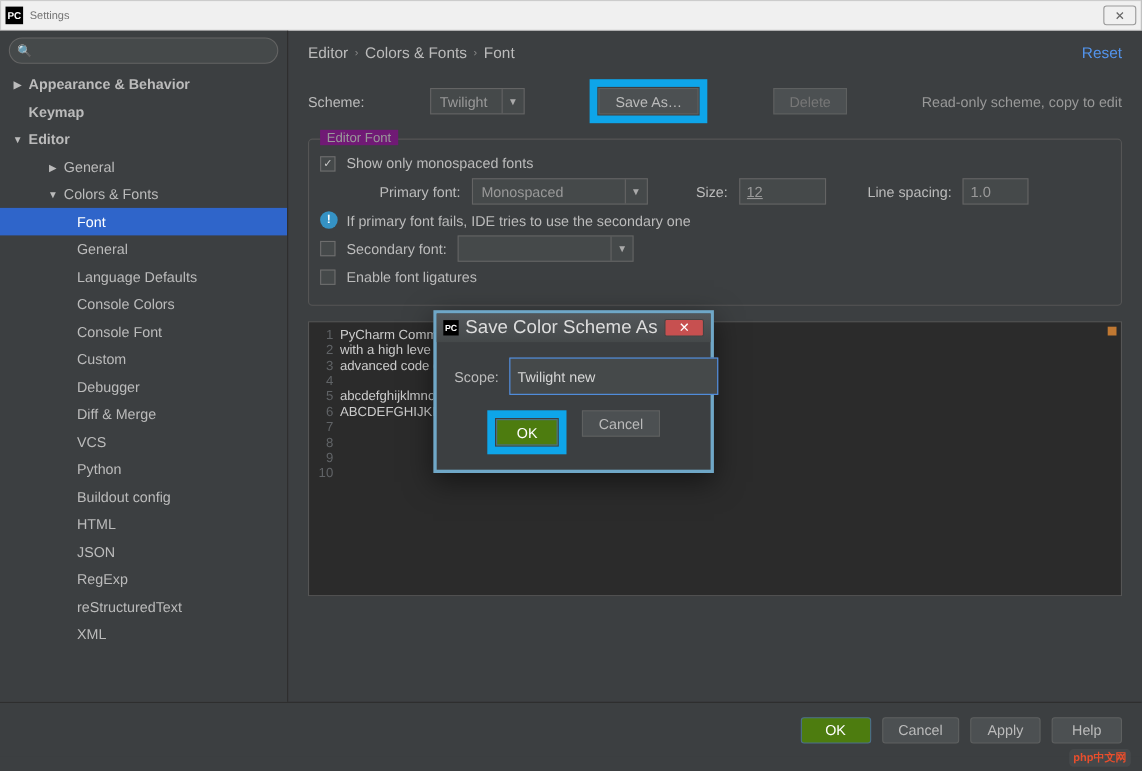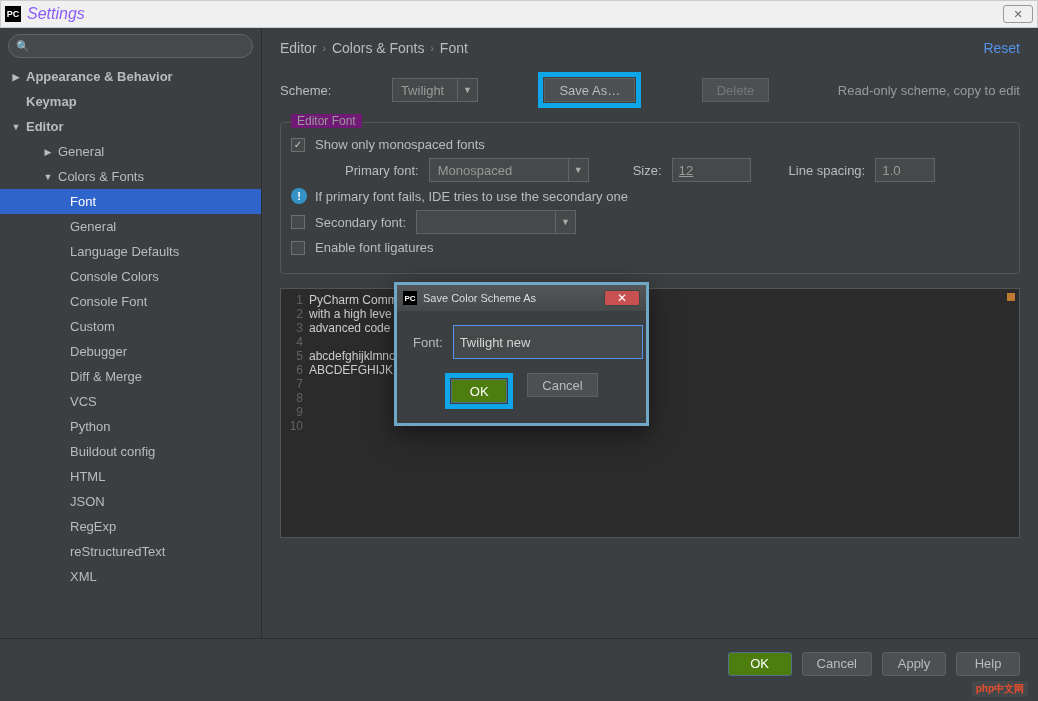--- a/index.html
+++ b/index.html
@@ -1,20 +1,20 @@
 <!DOCTYPE html>
 <html><head>
 <meta charset="utf-8">
 <style>
 * { box-sizing: border-box; margin: 0; padding: 0; font-family: "Segoe UI", Arial, sans-serif; }
 body { background: #3c3f41; color: #bbbbbb; font-size: 13px; width: 1038px; height: 701px; overflow: hidden; position: relative; }
 
 .titlebar { height: 28px; background: #f0f0f0; border: 1px solid #ccc; display: flex; align-items: center; padding: 0 4px; }
 .titlebar .app-icon { width: 16px; height: 16px; background: #000; color: #fff; font-size: 9px; font-weight: bold; display: flex; align-items: center; justify-content: center; margin-right: 6px; }
-.titlebar .title { color: #8b5cf6; font-size: 16px; flex: 1; font-style: italic; }
+.titlebar .title { color: #737373; font-size: 10px; flex: 1; }
 .titlebar .win-close { width: 30px; height: 18px; border: 1px solid #999; border-radius: 3px; display: flex; align-items: center; justify-content: center; font-size: 11px; color: #666; }
 
 .window-body { display: flex; height: 610px; background: #3c3f41; }
 
 .sidebar { width: 262px; background: #3c3f41; border-right: 1px solid #2d2d2d; display: flex; flex-direction: column; }
 .search-row { padding: 6px 8px; }
 .search-input { width: 100%; height: 24px; background: #45494a; border: 1px solid #646464; border-radius: 12px; color: #bbb; padding: 0 24px 0 8px; font-size: 12px; }
 .search-wrap { position: relative; }
 .search-wrap .mag { position: absolute; left: 8px; top: 6px; color: #aaa; font-size: 11px; }
 .search-input { padding-left: 24px; }
@@ -35,21 +35,21 @@
 .breadcrumb .reset { margin-left: auto; color: #5394ec; cursor: pointer; }
 
 .scheme-row { display: flex; align-items: center; padding: 6px 18px 14px 18px; gap: 10px; justify-content: space-between; }
 .label { color: #bbbbbb; }
 .dropdown { display: flex; align-items: center; background: #45494a; border: 1px solid #646464; height: 24px; }
 .dropdown .val { padding: 0 8px; color: #999; min-width: 64px; }
 .dropdown .arrow { width: 20px; text-align: center; border-left: 1px solid #646464; color: #aaa; font-size: 9px; height: 100%; display: flex; align-items: center; justify-content: center; }
 .btn { height: 24px; padding: 0 14px; background: #4c5052; border: 1px solid #5e6060; color: #bbbbbb; display: flex; align-items: center; cursor: pointer; }
 .btn.primary { background: #4d7c0f; border-color: #4c708c; color: #fff; }
 .btn.disabled { color: #777; }
-.highlight-box { border: 5px solid #0ea5e9; padding: 1px; }
+.highlight-box { border: 7px solid #0ea5e9; padding: 1px; }
 .readonly-hint { color: #999; margin-left: 8px; }
 
 .section { margin: 0 18px; border: 1px solid #555; border-radius: 4px; padding: 8px 10px 12px 10px; position: relative; }
 .section-title { position: absolute; top: -9px; left: 10px; background: #701a75; padding: 0 6px; color: #999; font-size: 12px; }
 .form-row { display: flex; align-items: center; margin: 6px 0; gap: 10px; }
 .checkbox { width: 14px; height: 14px; background: #45494a; border: 1px solid #6e6e6e; display: inline-flex; align-items: center; justify-content: center; color: #ccc; font-size: 10px; }
 .info-row { display: flex; align-items: center; gap: 8px; margin-top: 6px; }
 .info-icon { width: 16px; height: 16px; border-radius: 50%; background: #3592c4; color: #fff; font-size: 11px; font-weight: bold; display: flex; align-items: center; justify-content: center; }
 .text-input { background: #45494a; border: 1px solid #646464; color: #999; height: 24px; padding: 0 6px; }
 
@@ -58,21 +58,21 @@
 .preview-line .ln { width: 28px; text-align: right; color: #606366; padding-right: 6px; }
 .preview-line .code { white-space: pre; }
 .preview .marker { position: absolute; right: 4px; top: 4px; width: 8px; height: 8px; background: #c07832; }
 
 .footer { height: 50px; border-top: 1px solid #2d2d2d; display: flex; align-items: center; justify-content: flex-end; gap: 10px; padding: 0 18px; background: #3c3f41; }
 .footer .btn { min-width: 64px; justify-content: center; border-radius: 3px; }
 
 .dialog { position: absolute; left: 394px; top: 282px; width: 255px; background: #3c3f41; border: 3px solid #6fa7c7; box-shadow: 0 8px 24px rgba(0,0,0,.5); }
 .dialog-title { height: 26px; background: linear-gradient(#53575a,#45494a); display: flex; align-items: center; padding: 0 6px; }
 .dialog-title .app-icon { width: 14px; height: 14px; background: #000; color: #fff; font-size: 8px; display: flex; align-items: center; justify-content: center; margin-right: 6px; font-weight: bold; }
-.dialog-title .t { color: #ddd; font-size: 11px; }
+.dialog-title .t { color: #ddd; font-size: 17px; }
 .dialog-title .x { margin-left: auto; width: 36px; height: 16px; background: #c75050; border: 1px solid #444; border-radius: 2px; color: #fff; font-size: 12px; display: flex; align-items: center; justify-content: center; line-height: 1; }
 .dialog-body { padding: 14px 16px 6px 16px; display: flex; align-items: center; gap: 10px; }
 .dialog-body .name-input { flex: 1; background: #45494a; border: 1px solid #5394ec; color: #d6d6d6; height: 24px; padding: 16px 6px; font-size: 13px; }
 .dialog-actions { display: flex; justify-content: center; gap: 14px; padding: 8px 0 14px 0; }
 .dialog-actions .highlight-box .btn { min-width: 56px; justify-content: center; }
 
 .watermark { position: absolute; right: 10px; bottom: 4px; font-size: 10px; color: #e94e2c; font-weight: bold; background: rgba(255,255,255,0.05); padding: 1px 4px; border-radius: 4px; text-align: center; }
 </style>
 </head>
 <body>
@@ -280,21 +280,21 @@
   <span class="btn">Help</span>
 </div>
 
 <div class="dialog">
   <div class="dialog-title">
     <div class="app-icon">PC</div>
     <span class="t">Save Color Scheme As</span>
     <span class="x">✕</span>
   </div>
   <div class="dialog-body">
-    <span class="label">Font:</span>
+    <span class="label">Scope:</span>
     <input class="name-input" value="Twilight new" style="">
   </div>
   <div class="dialog-actions">
     <span class="highlight-box">
       <span class="btn primary">OK</span>
     </span>
     <span class="btn">Cancel</span>
   </div>
 </div>
 

